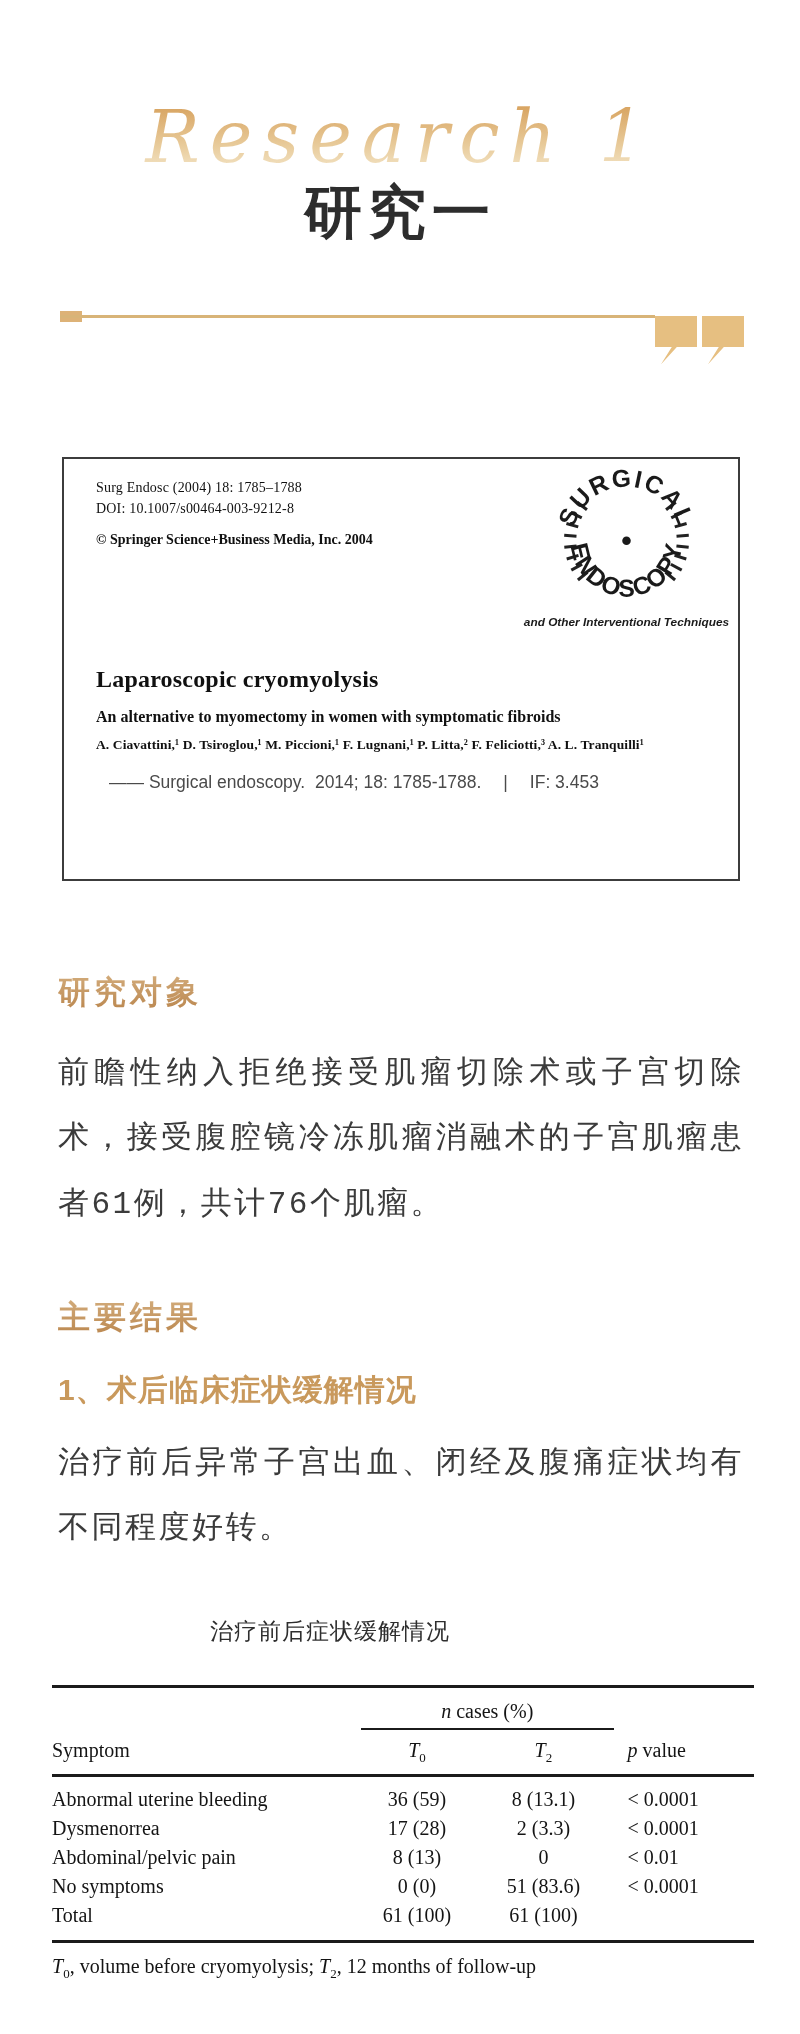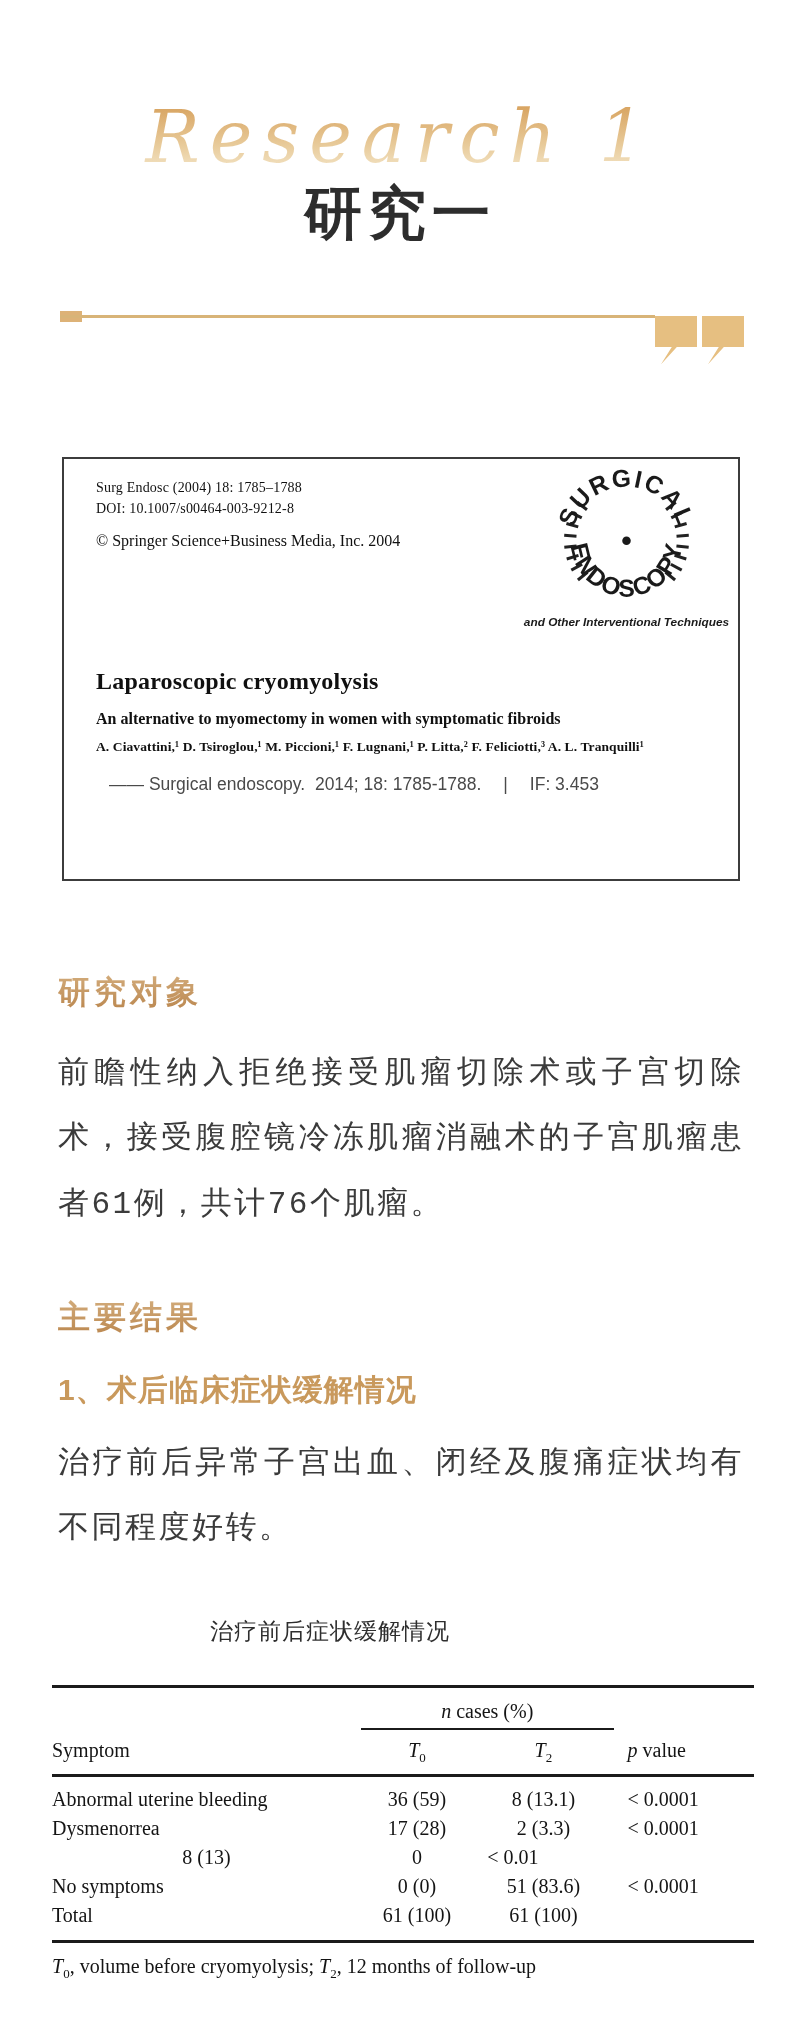--- a/index.html
+++ b/index.html
@@ -11,42 +11,42 @@
   
   .hdr { text-align:center; padding-top:96px; }
   .title-en {
     font-family:"DejaVu Serif", serif;
     font-style:italic; font-weight:400;
     font-size:72px; line-height:1.15; letter-spacing:10px;
     background:linear-gradient(180deg,#d49a52 0%, #e9cd9e 62%, #f7ecd4 100%);
     -webkit-background-clip:text; background-clip:text; color:transparent;
   }
   .title-zh {
-    font-family:Liberation Sans, sans-serif;
+    font-family:Liberation Serif, serif;
     font-weight:700; font-size:58px; line-height:1.1; letter-spacing:6px;
     color:#2d2d2d; margin-top:2px;text-align:center;
   }
   
   .divider { position:relative; height:58px; margin-top:66px; }
   .divider .tick { position:absolute; left:60px; top:0px; width:22px; height:11px; background:#ddb277; }
   .divider .line { position:absolute; left:60px; top:4px; width:595px; height:3px; background:#d8b478; }
   .quotes { position:absolute; left:655px; top:5px; display:flex; gap:5px; }
   .quote {
     width:42px; height:49px; background:#e6bf81;
     clip-path:polygon(0 0, 100% 0, 100% 64%, 52% 64%, 14% 100%, 40% 64%, 0 64%);
   }
   
   .card {
     position:relative; margin:88px 60px 0 62px; width:678px; height:424px;
     border:2px solid #3c3c3c; background:#fff;
     padding:18px 26px 20px 32px;
     font-family:"Liberation Serif", serif; color:#101010;
   }
   .cite-line { font-size:14px; line-height:1.5; letter-spacing:0.2px; }
-  .copyright { font-size:16px; margin-top:13px; }
+  .copyright { font-size:14px; margin-top:13px;font-weight:bold; }
   .logo { position:absolute; top:4px; right:4px; width:215px; height:180px; }
   .p-title { font-size:24px; font-weight:700; margin-top:118px; letter-spacing:0.2px; }
   .p-subtitle { font-size:16px; font-weight:700; margin-top:15px; }
   .p-authors { font-size:13.5px; font-weight:700; margin-top:11px; letter-spacing:0.1px; }
   .gray-cite {
     font-family:"Liberation Sans", sans-serif; color:#4a4a4a;
     font-size:17.5px; margin-top:19px; white-space:pre-wrap;margin-left:13px;
   }
   .gray-cite .sep { margin:0 22px; color:#4a4a4a; }
   
@@ -184,20 +184,21 @@
       <div class="c t2">8 (13.1)</div>
       <div class="c p">&lt; 0.0001</div>
     </div>
       <div class="t-row">
       <div class="c sym">Dysmenorrea</div>
       <div class="c t0">17 (28)</div>
       <div class="c t2">2 (3.3)</div>
       <div class="c p">&lt; 0.0001</div>
     </div>
       <div class="t-row">
+      <div class="c sym">Abdominal/pelvic pain</div>
       <div class="c t0">8 (13)</div>
       <div class="c t2">0</div>
       <div class="c p">&lt; 0.01</div>
     </div>
       <div class="t-row">
       <div class="c sym">No symptoms</div>
       <div class="c t0">0 (0)</div>
       <div class="c t2">51 (83.6)</div>
       <div class="c p">&lt; 0.0001</div>
     </div>

